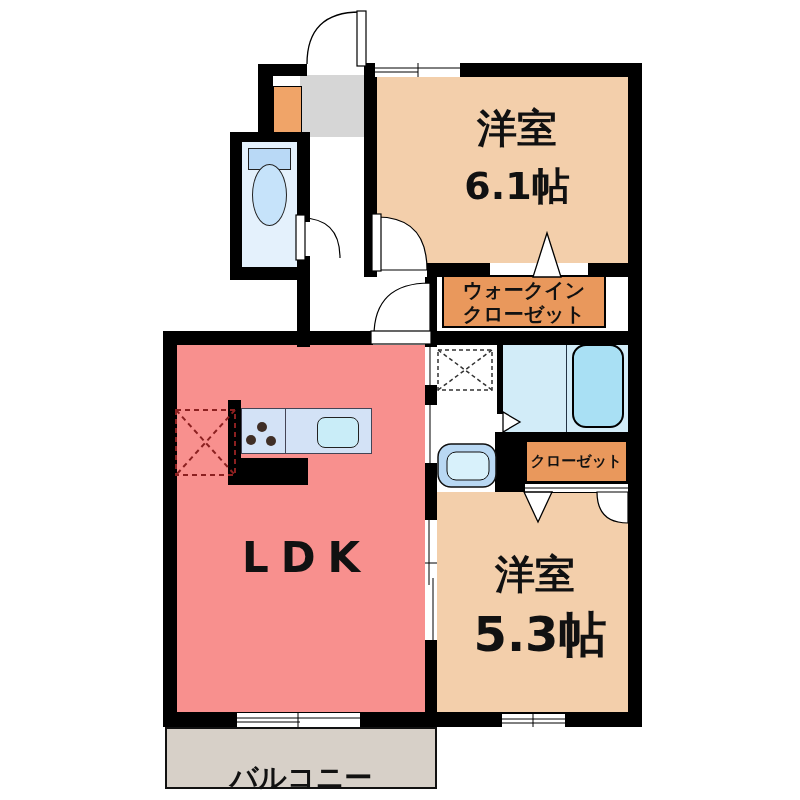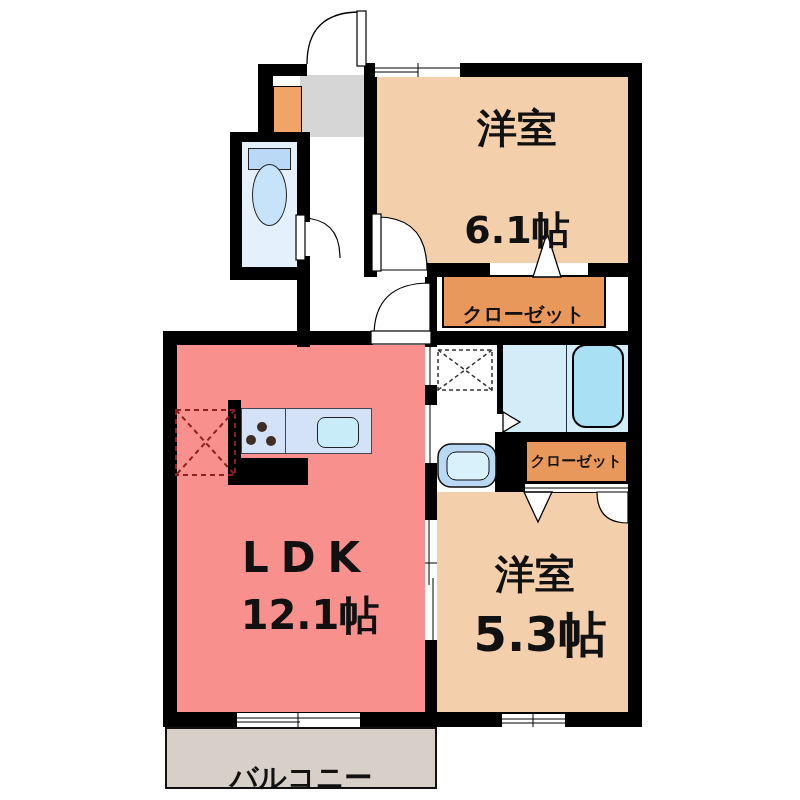--- a/index.html
+++ b/index.html
@@ -125,37 +125,37 @@
     <g>
       <rect x="438" y="444" width="58" height="43" rx="13" fill="#b9d8f3" stroke="#111" stroke-width="1.5"></rect>
       <rect x="447" y="452" width="42" height="28" rx="9" fill="#d8f1fb" stroke="#111" stroke-width="1"></rect>
     </g>
   </svg>
 
 
   <div class="lbl" style="left:417px;top:105px;width:200px;height:46px;font-size:40px;font-weight:800;">
       <span>洋室</span>
     </div>
-  <div class="lbl" style="left:417px;top:163px;width:200px;height:46px;font-size:38px;font-weight:800;margin-top:44px;">
+  <div class="lbl" style="left:417px;top:163px;width:200px;height:46px;font-size:38px;font-weight:800;">
       <span>6.1帖</span>
     </div>
 
+  <div class="lbl" style="left:442px;top:278px;width:164px;height:24px;font-size:20px;font-weight:800;">
+      <span>ウォークイン</span>
+    </div>
   <div class="lbl" style="left:442px;top:302px;width:164px;height:24px;font-size:20px;font-weight:800;">
       <span>クローゼット</span>
     </div>
 
   <div class="lbl" style="left:525px;top:440px;width:103px;height:43px;font-size:15px;font-weight:800;">
       <span>クローゼット</span>
     </div>
 
   <div class="lbl" style="left:207px;top:533px;width:200px;height:48px;font-size:42px;font-weight:800;letter-spacing:12px;">
       <span>LDK</span>
-    </div>
-  <div class="lbl" style="left:200px;top:592px;width:220px;height:46px;font-size:40px;font-weight:800;">
-      <span>12.1帖</span>
     </div>
 
   <div class="lbl" style="left:435px;top:551px;width:200px;height:46px;font-size:40px;font-weight:800;">
       <span>洋室</span>
     </div>
   <div class="lbl" style="left:440px;top:612px;width:200px;height:46px;font-size:48px;font-weight:800;">
       <span>5.3帖</span>
     </div>
 
   <div class="lbl" style="left:165px;top:742px;width:272px;height:72px;font-size:28px;font-weight:800;">

